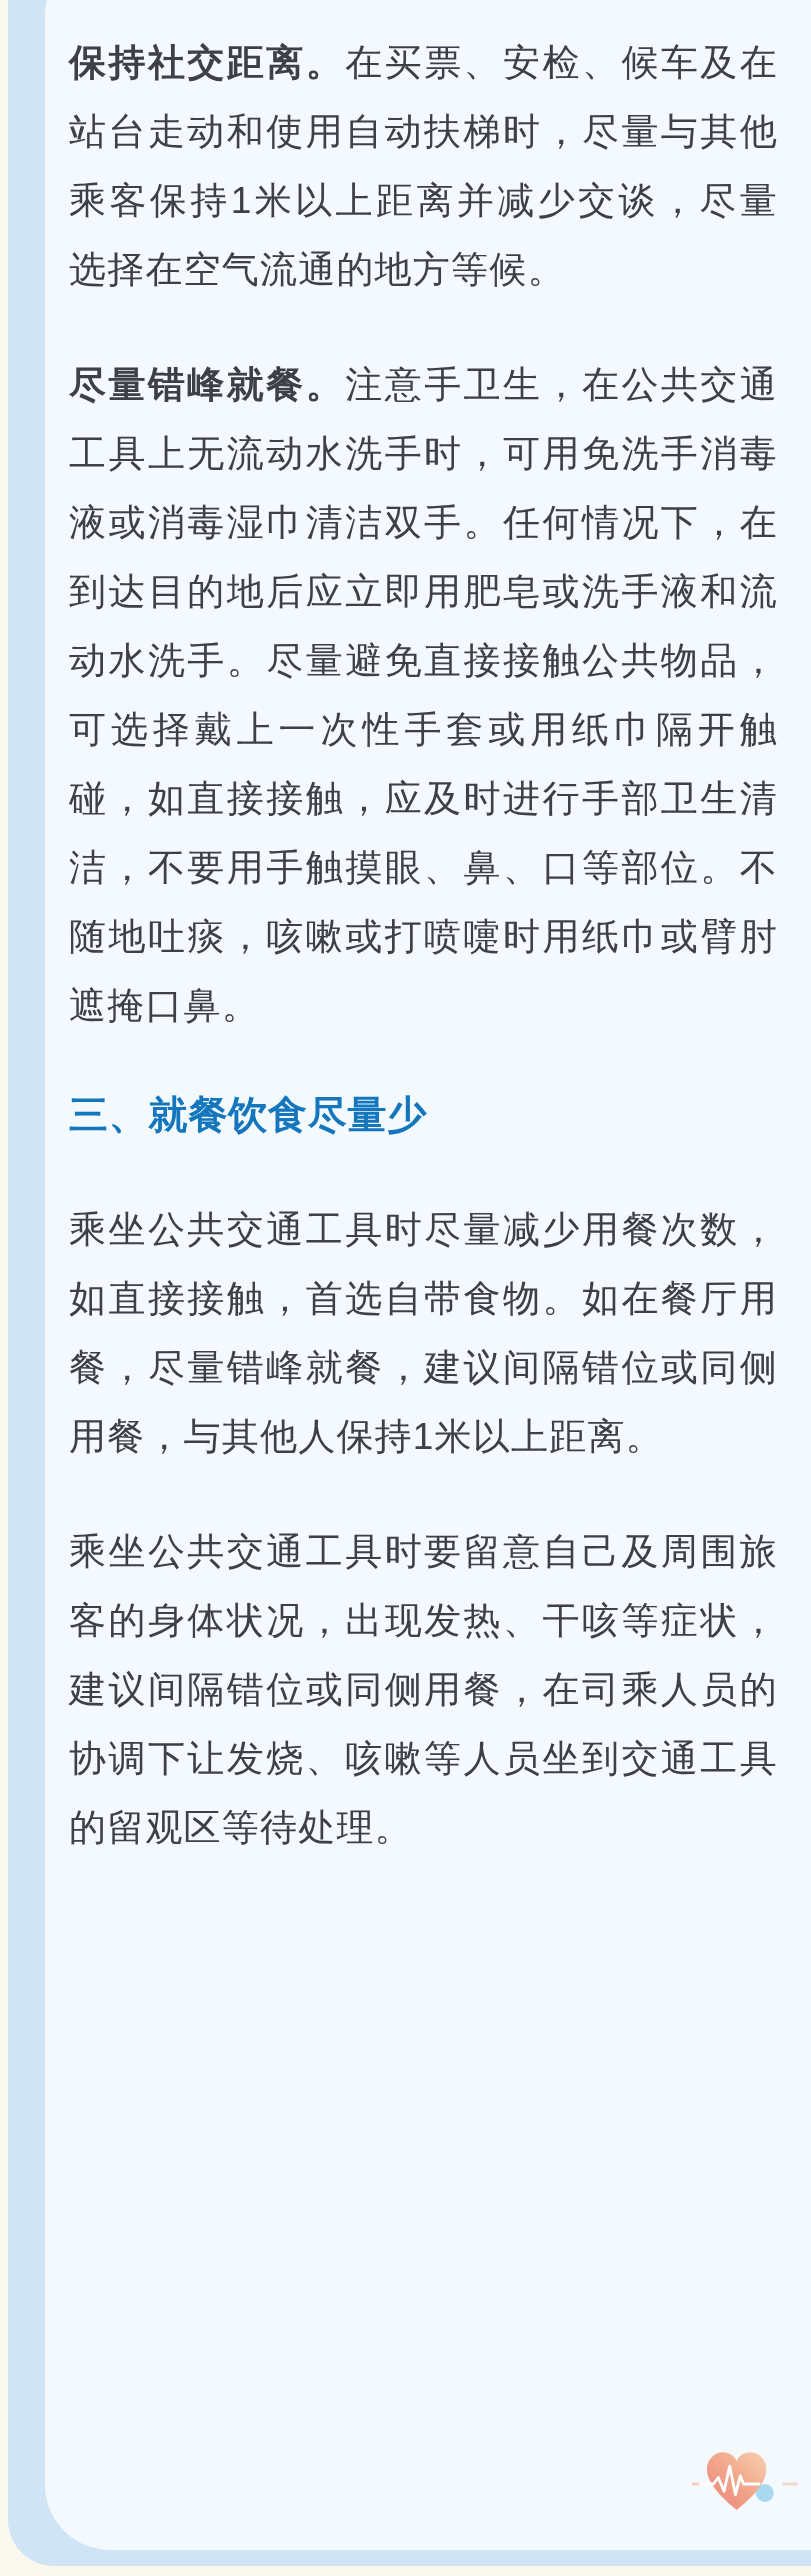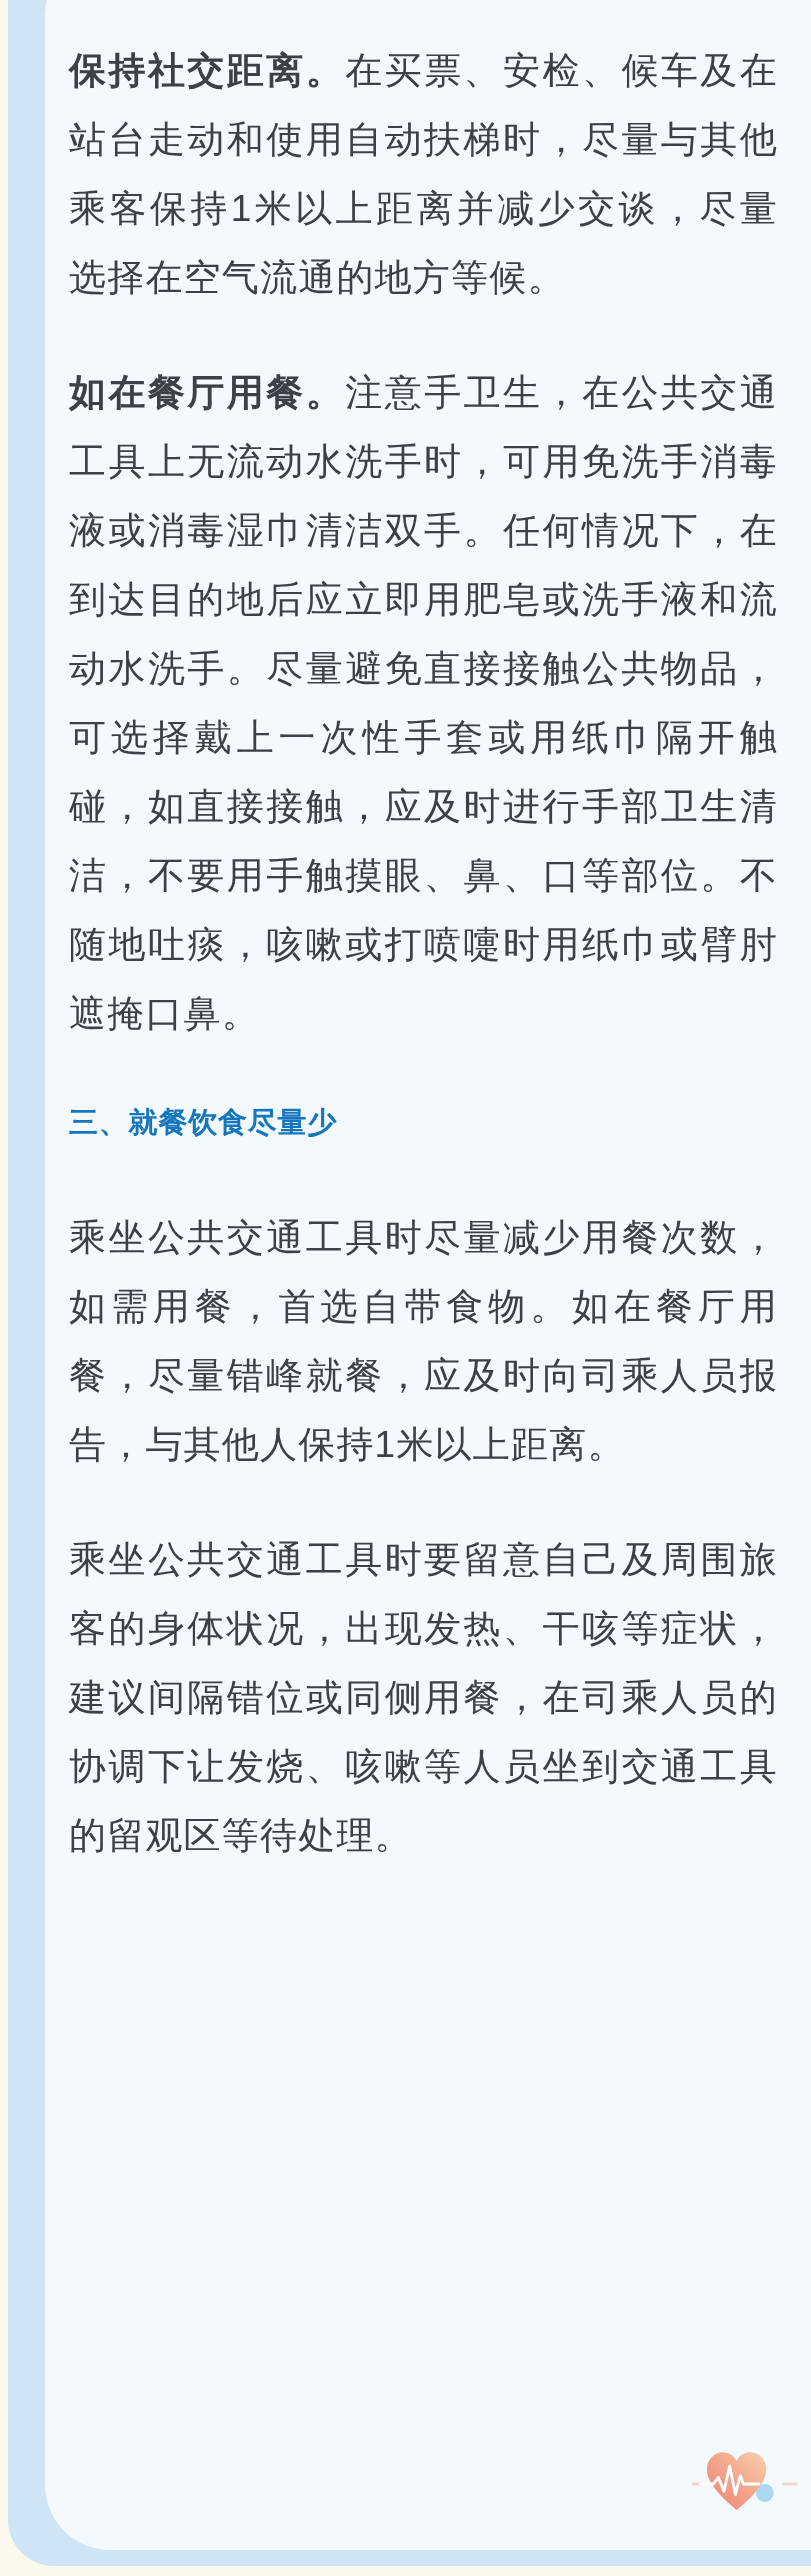--- a/index.html
+++ b/index.html
@@ -17,53 +17,53 @@
   }
   .frame{
     position:absolute;left:8.2px;top:-49px;width:864px;height:2615px;
     background:var(--frame);border-radius:46px;
   }
   .card{
     position:absolute;left:45px;top:-49px;width:831px;height:2599px;
     background:var(--card);border-radius:65px;
   }
   .content{
-    position:absolute;left:69px;top:0;width:709px;padding-top:36px;
+    position:absolute;left:69px;top:0;width:709px;padding-top:28px;
   }
   .content p{
     margin:0 0 46px;
     font-size:37px;line-height:69px;letter-spacing:1.2px;
     color:var(--body-text);text-align:justify;
     word-break:normal;
   }
   .content p b.lead{font-weight:700;}
   .content h2{
     margin:29px 0 52px;
-    font-size:29px;line-height:57px;letter-spacing:0.8px;
+    font-size:39px;line-height:57px;letter-spacing:0.8px;
     font-weight:700;color:var(--heading);
   }
   .heart-wrap{
     position:absolute;left:689px;top:2439px;width:114px;height:90px;
   }
   .heart-wrap svg{display:block;width:114px;height:90px;}
 </style>
 </head>
 <body>
 
 <div class="frame"></div>
 <div class="card"></div>
 
 <main class="content">
   <p><b class="lead">保持社交距离。</b><span>在买票、安检、候车及在站台走动和使用自动扶梯时，尽量与其他乘客保持1米以上距离并减少交谈，尽量选择在空气流通的地方等候。</span></p>
 
-  <p><b class="lead">如在餐厅用餐。</b><span>注意手卫生，在公共交通工具上无流动水洗手时，可用免洗手消毒液或消毒湿巾清洁双手。任何情况下，在到达目的地后应立即用肥皂或洗手液和流动水洗手。尽量避免直接接触公共物品，可选择戴上一次性手套或用纸巾隔开触碰，如直接接触，应及时进行手部卫生清洁，不要用手触摸眼、鼻、口等部位。不随地吐痰，咳嗽或打喷嚏时用纸巾或臂肘遮掩口鼻。</span></p>
+  <p><b class="lead">尽量错峰就餐。</b><span>注意手卫生，在公共交通工具上无流动水洗手时，可用免洗手消毒液或消毒湿巾清洁双手。任何情况下，在到达目的地后应立即用肥皂或洗手液和流动水洗手。尽量避免直接接触公共物品，可选择戴上一次性手套或用纸巾隔开触碰，如直接接触，应及时进行手部卫生清洁，不要用手触摸眼、鼻、口等部位。不随地吐痰，咳嗽或打喷嚏时用纸巾或臂肘遮掩口鼻。</span></p>
 
   <h2>三、就餐饮食尽量少</h2>
 
-  <p><span>乘坐公共交通工具时尽量减少用餐次数，如需用餐，首选自带食物。如在餐厅用餐，尽量错峰就餐，应及时向司乘人员报告，与其他人保持1米以上距离。</span></p>
+  <p><span>乘坐公共交通工具时尽量减少用餐次数，如直接接触，首选自带食物。如在餐厅用餐，尽量错峰就餐，建议间隔错位或同侧用餐，与其他人保持1米以上距离。</span></p>
 
 
 
   <p><span>乘坐公共交通工具时要留意自己及周围旅客的身体状况，出现发热、干咳等症状，建议间隔错位或同侧用餐，在司乘人员的协调下让发烧、咳嗽等人员坐到交通工具的留观区等待处理。</span></p>
 </main>
 
 <div class="heart-wrap">
   <svg viewBox="0 0 140 110" xmlns="http://www.w3.org/2000/svg" aria-hidden="true">
     <defs>
       <linearGradient id="hg" x1="0" y1="1" x2="1" y2="0">

